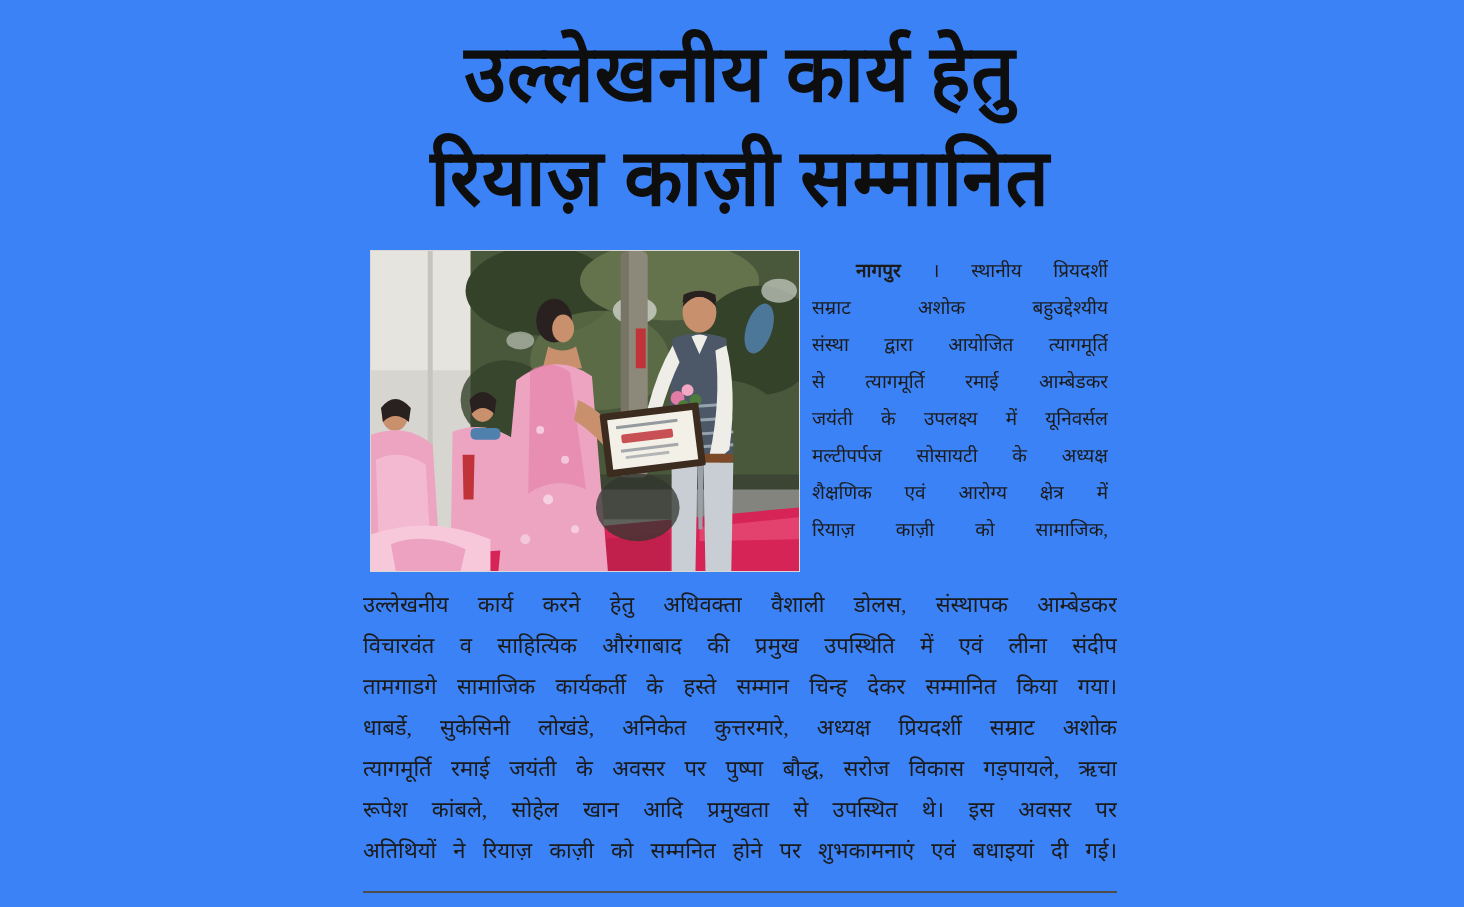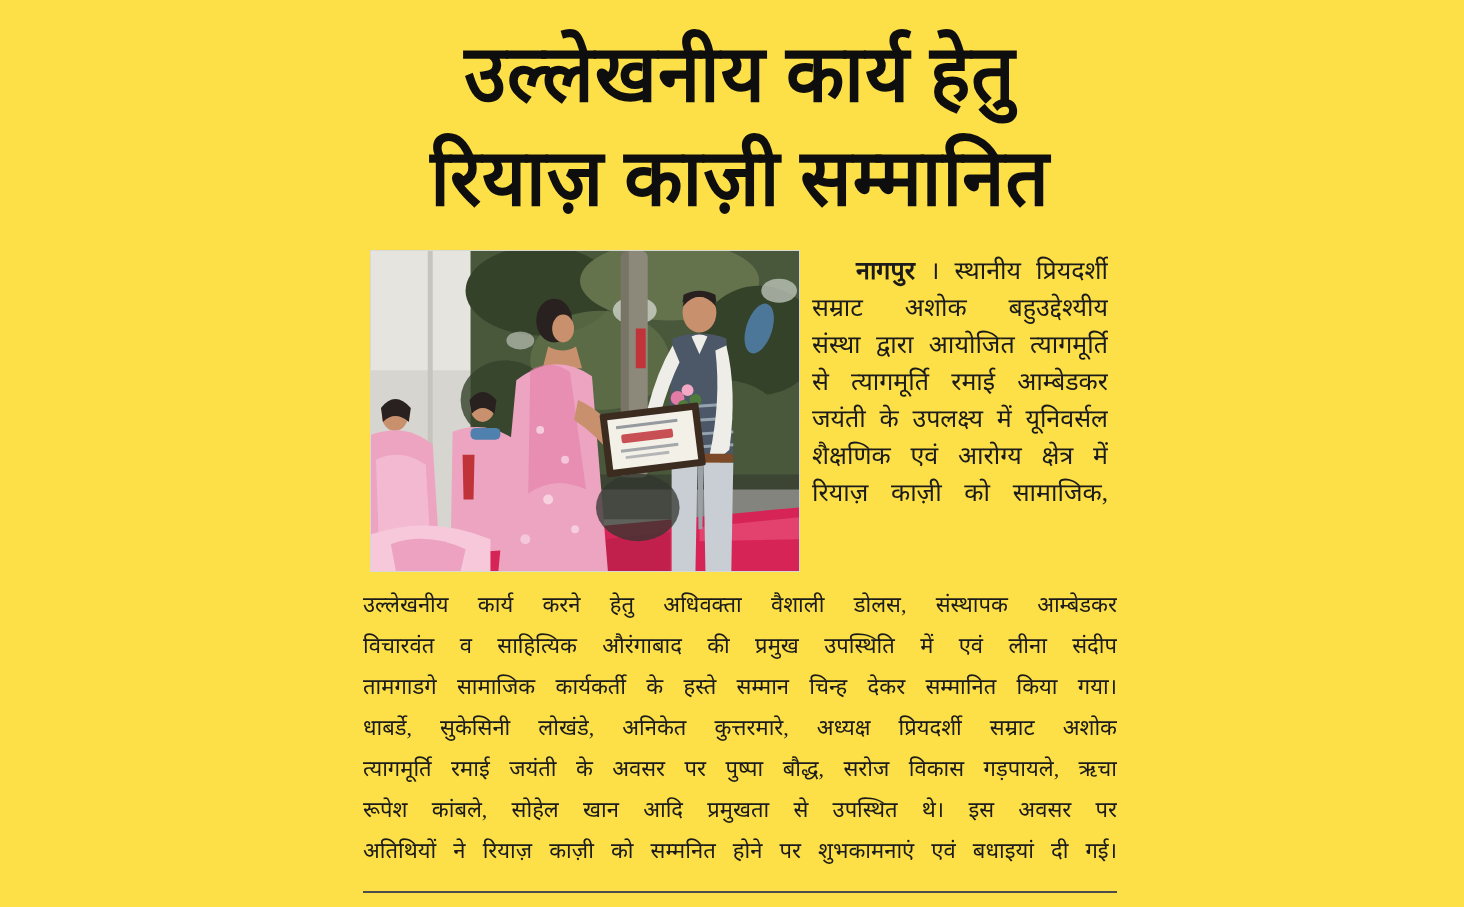--- a/index.html
+++ b/index.html
@@ -1,41 +1,41 @@
 <!DOCTYPE html>
 <html style="--c-wall: #e6e4de; --c-wall_shade: #c6c4bd; --c-foliage: #49573b; --c-foliage_dark: #35422a; --c-foliage_light: #64734b; --c-sky_gap: #cdd2ca; --c-trunk: #8d897a; --c-trunk_dark: #6f6b5e; --c-saree_pink: #eda4c1; --c-saree_light: #f6c8da; --c-saree_deep: #e27ba6; --c-skin: #c9906d; --c-hair: #28211f; --c-vest: #4c5867; --c-vest_stripe: #a8b6c2; --c-shirt: #efede7; --c-pants: #c9cdd4; --c-belt: #7c4a28; --c-carpet: #d62456; --c-carpet_dark: #b01d46; --c-frame: #3c2c20; --c-frame_inner: #f3f0e8; --c-accent_red: #c03339; --c-leaf_accent: #4e7a3c; --c-blue_cloth: #5080ad; --c-shadow: #31352f; --ink: #1b1b1b; --ink-head: #0e0e0e; --rule: #4d4d4d;"><head>
 <meta charset="utf-8">
 <style>
   html,body{margin:0;padding:0;}
   body{
     width:1464px;height:907px;background:#ffffff;
     font-family:"Liberation Serif","DejaVu Serif",serif;
     -webkit-font-smoothing:antialiased;
   }
-  .sheet{position:relative;width:1464px;height:907px;background:#fde047;overflow:hidden;}
+  .sheet{position:relative;width:1464px;height:907px;background:#3b82f6;overflow:hidden;}
 
   .headline{
     position:absolute;left:340px;top:22px;width:800px;
     text-align:center;font-weight:bold;color:var(--ink-head,#0e0e0e);
   }
   .headline .hl{
     font-size:76px;line-height:104px;letter-spacing:1px;
     transform:scaleY(1.04);
     white-space:nowrap;
   }
 
   .photo-box{
     position:absolute;left:370px;top:250px;width:430px;height:322px;
     border:1px solid #d8d8d4;box-sizing:border-box;background:#e6e4de;
   }
   .photo-box svg{display:block;width:100%;height:100%;}
 
   .rightcol{position:absolute;left:812px;top:252px;width:296px;color:var(--ink,#1b1b1b);}
   .rightcol .bline{
-    font-size:25px;line-height:37px;
+    font-size:19px;line-height:37px;
     text-align:justify;text-align-last:justify;
     overflow:hidden;white-space:normal;
   }
   .rightcol .bline.first{padding-left:44px;}
   .dateline{font-weight:bold;}
 
   .bottomtext{position:absolute;left:363px;top:584px;width:754px;color:var(--ink,#1b1b1b);}
   .bottomtext .bline{
     font-size:22px;line-height:41px;
     text-align:justify;text-align-last:justify;
@@ -165,20 +165,21 @@
   </div>
 
   <div class="rightcol">
     <div class="bline first">
       <span class="dateline">नागपुर</span><span> । स्थानीय प्रियदर्शी</span>
     </div>
     <div class="bline">सम्राट अशोक बहुउद्देश्यीय</div>
     <div class="bline">संस्था द्वारा आयोजित त्यागमूर्ति</div>
     <div class="bline">से त्यागमूर्ति रमाई आम्बेडकर</div>
     <div class="bline">जयंती के उपलक्ष्य में यूनिवर्सल</div>
+    <div class="bline">मल्टीपर्पज सोसायटी के अध्यक्ष</div>
     <div class="bline">शैक्षणिक एवं आरोग्य क्षेत्र में</div>
     <div class="bline">रियाज़ काज़ी को सामाजिक,</div>
   </div>
 
   <div class="bottomtext">
     <div class="bline">उल्लेखनीय कार्य करने हेतु अधिवक्ता वैशाली डोलस, संस्थापक आम्बेडकर</div>
     <div class="bline">विचारवंत व साहित्यिक औरंगाबाद की प्रमुख उपस्थिति में एवं  लीना संदीप</div>
     <div class="bline">तामगाडगे सामाजिक कार्यकर्ती के हस्ते सम्मान चिन्ह देकर सम्मानित किया गया।</div>
     <div class="bline">धाबर्डे, सुकेसिनी लोखंडे, अनिकेत कुत्तरमारे, अध्यक्ष प्रियदर्शी सम्राट अशोक</div>
     <div class="bline">त्यागमूर्ति रमाई जयंती के अवसर पर पुष्पा बौद्ध, सरोज विकास गड़पायले, ऋचा</div>

